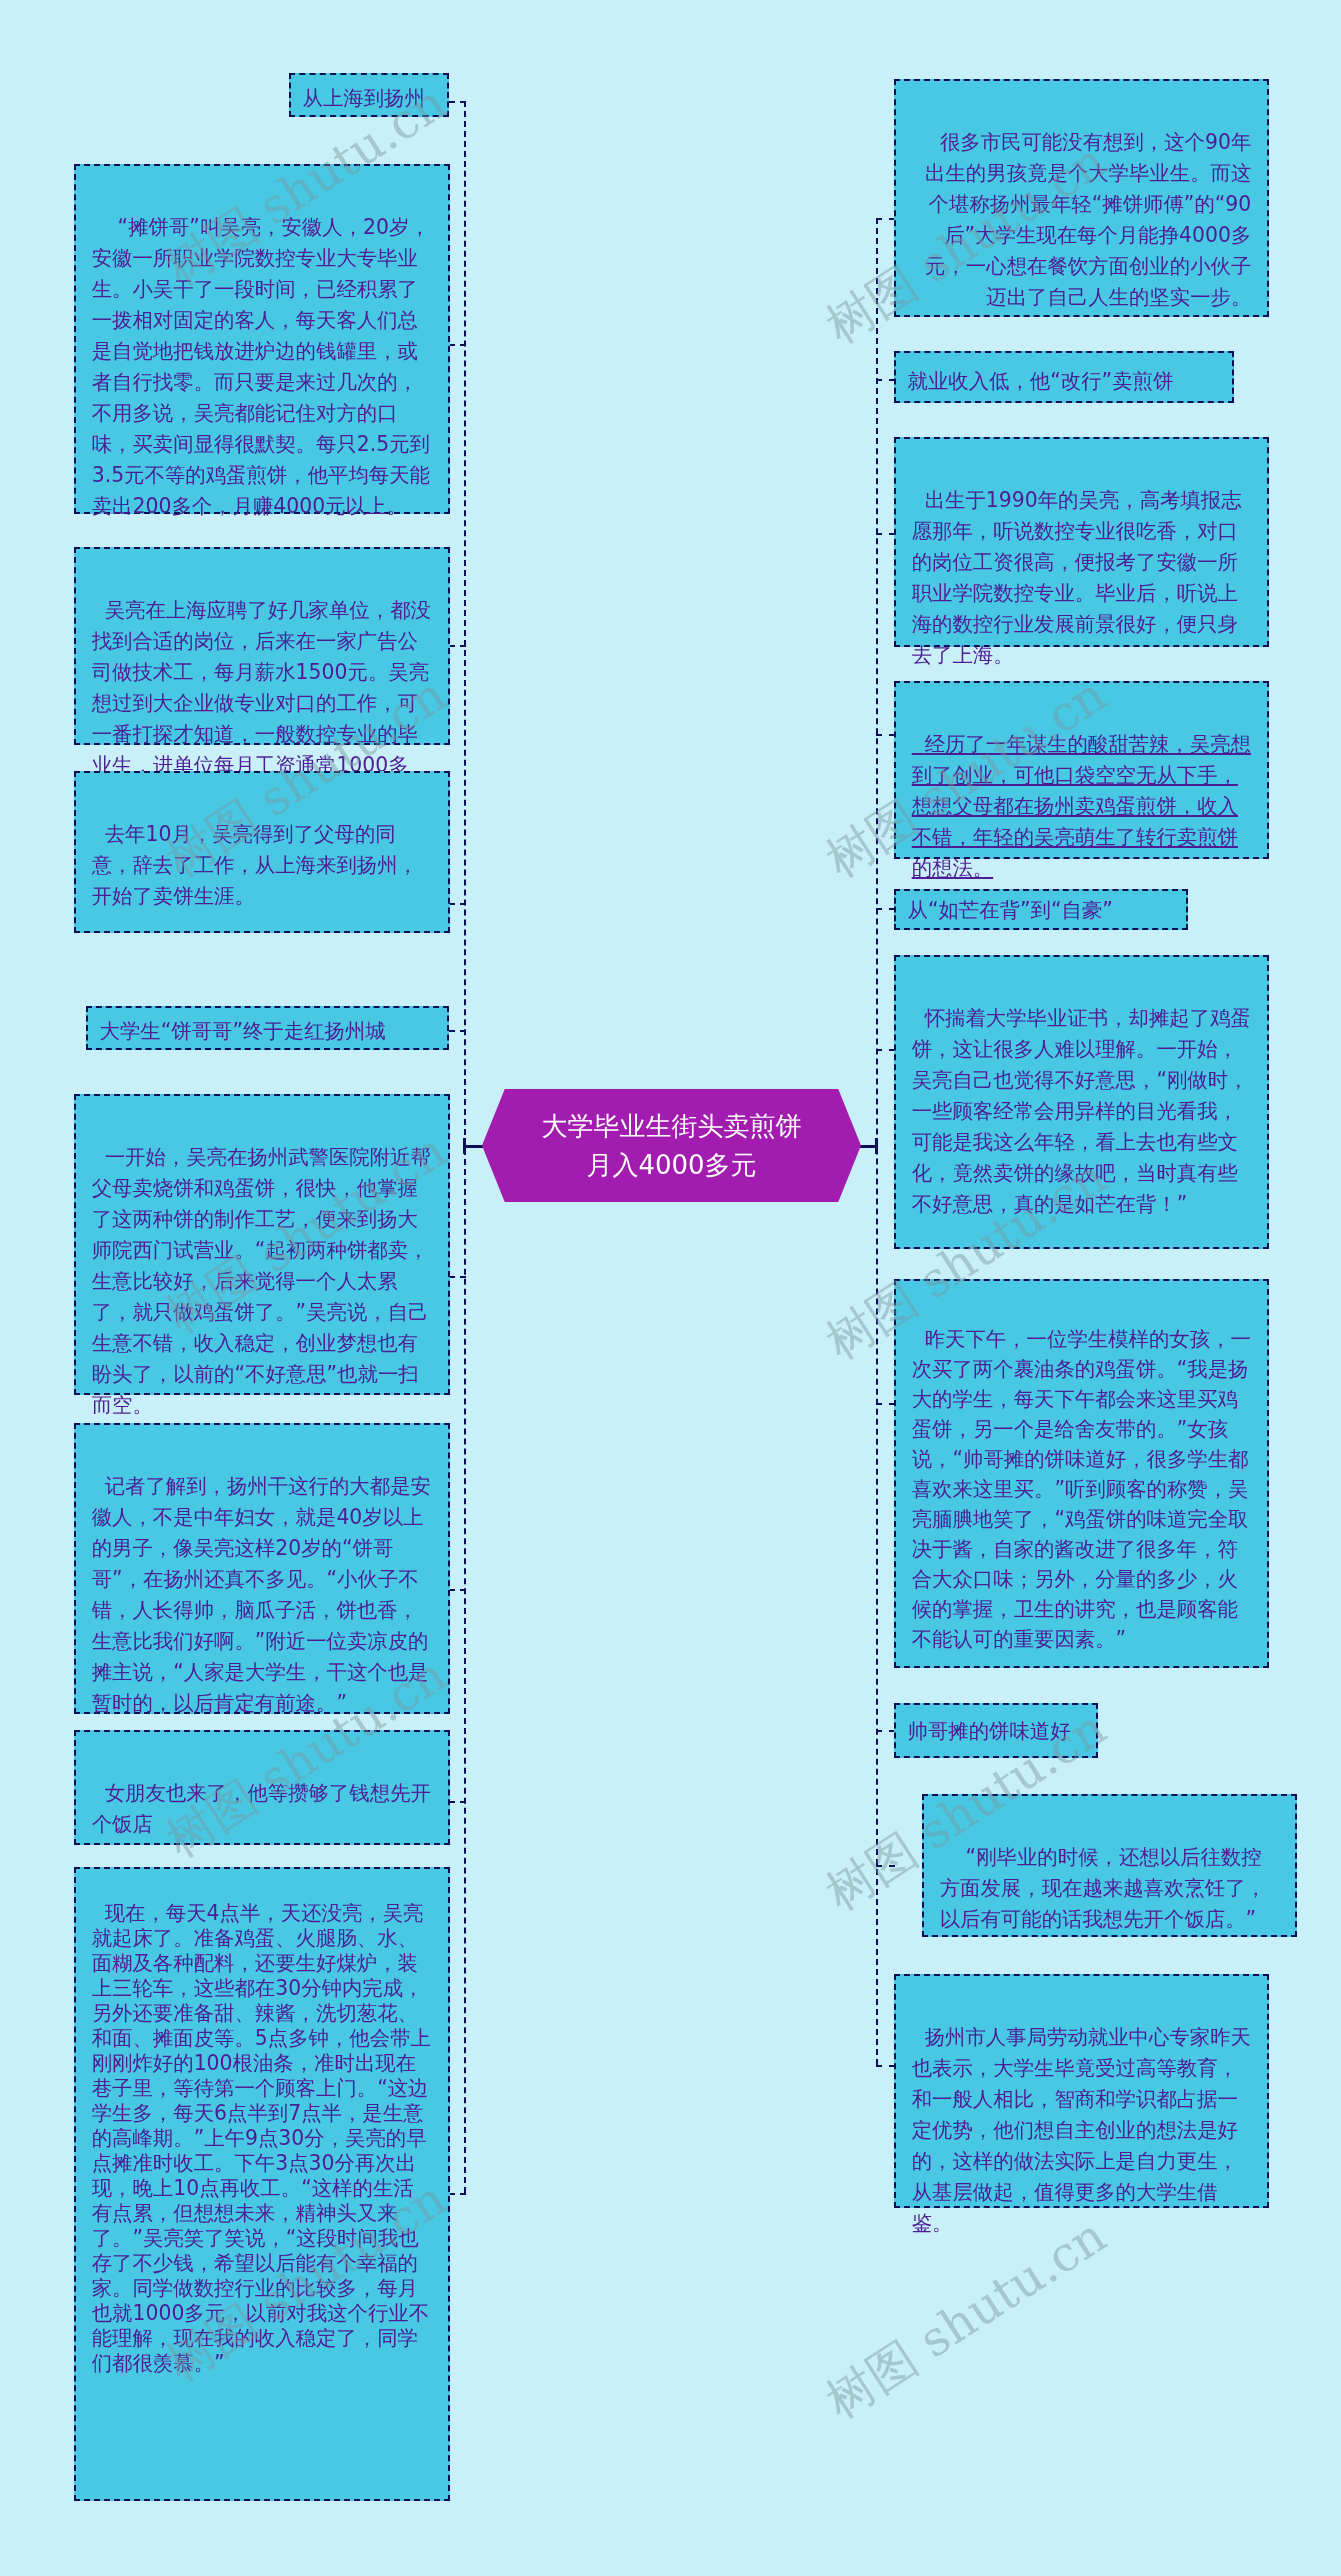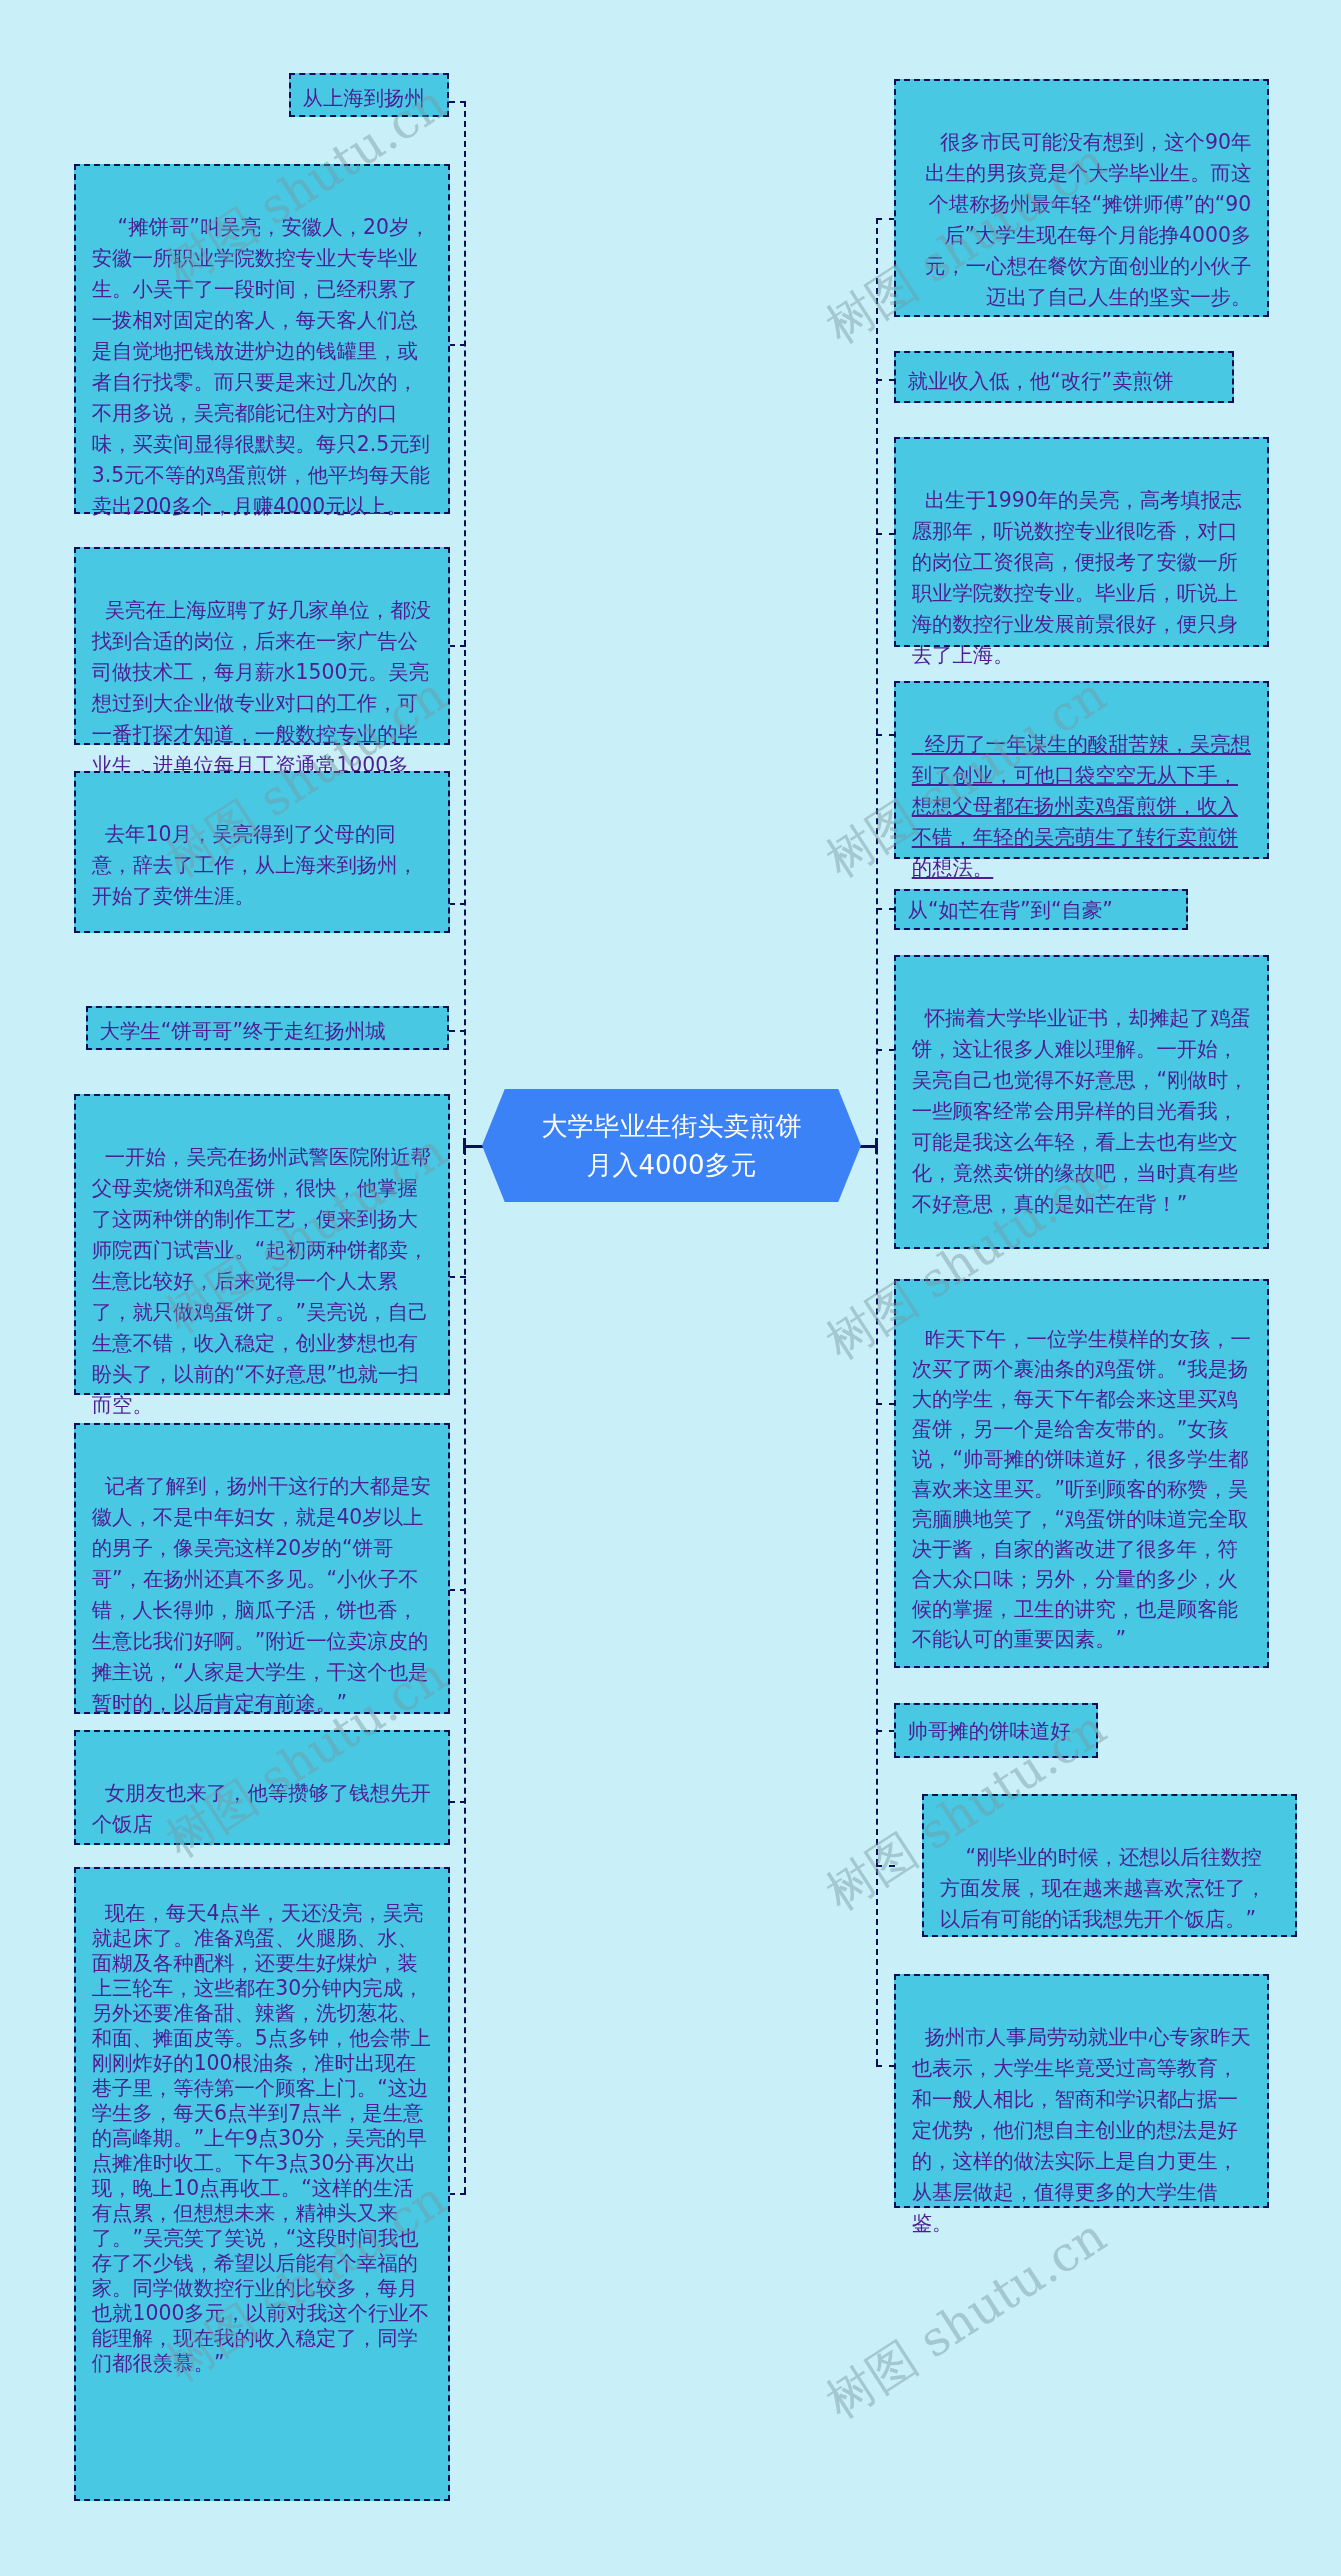--- a/index.html
+++ b/index.html
@@ -14,21 +14,21 @@
       border: 2.1px dashed #0b0f55;
       color: #4c1d95;
       font-size: 20.4px; line-height: 31px;
       padding: 14.7px 15.7px 10.5px 15.7px;
       word-break: break-all;
       white-space: pre-wrap;
     }
     .node.head { padding: 9.4px 11.5px; line-height: 29px; white-space: nowrap; }
     .root {
       position: absolute; left: 482px; top: 1089px; width: 379px; height: 113px;
-      background: #3b82f6;
+      background: #a21caf;
       clip-path: polygon(6% 0, 94% 0, 100% 50%, 94% 100%, 6% 100%, 0 50%);
       color: #ffffff; font-size: 26px; line-height: 39px;
       display: flex; align-items: center; justify-content: center; text-align: center;
       padding: 0 47px; box-sizing: border-box;
     }
     .vline { position: absolute; width: 0; border-left: 2.6px dashed #0b0f55; }
     .hline { position: absolute; height: 0; border-top: 2.6px dashed #0b0f55; }
     .hsolid { position: absolute; height: 2.6px; background: #0b0f55; }
     .vsolid { position: absolute; width: 2.6px; background: #0b0f55; }
     .wm {

